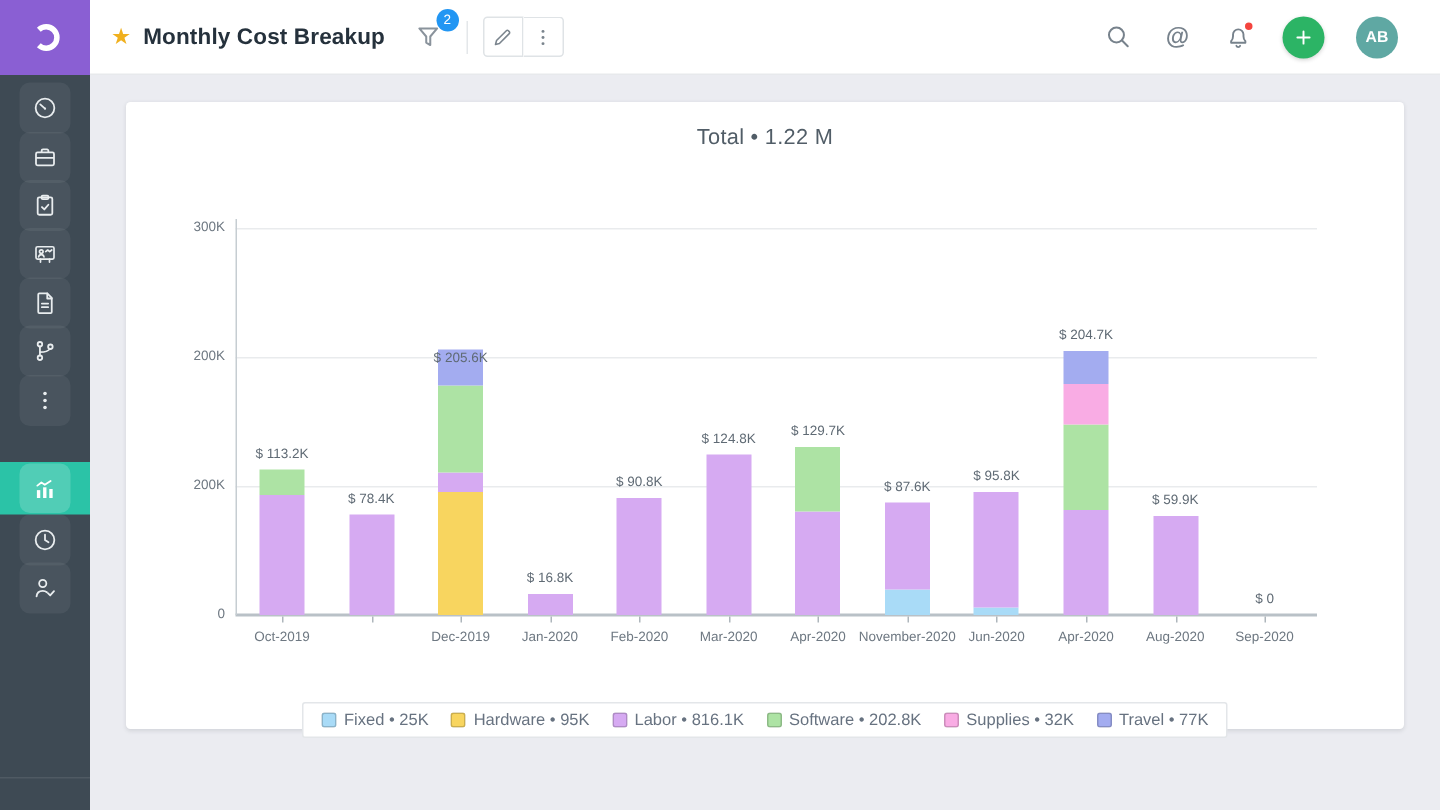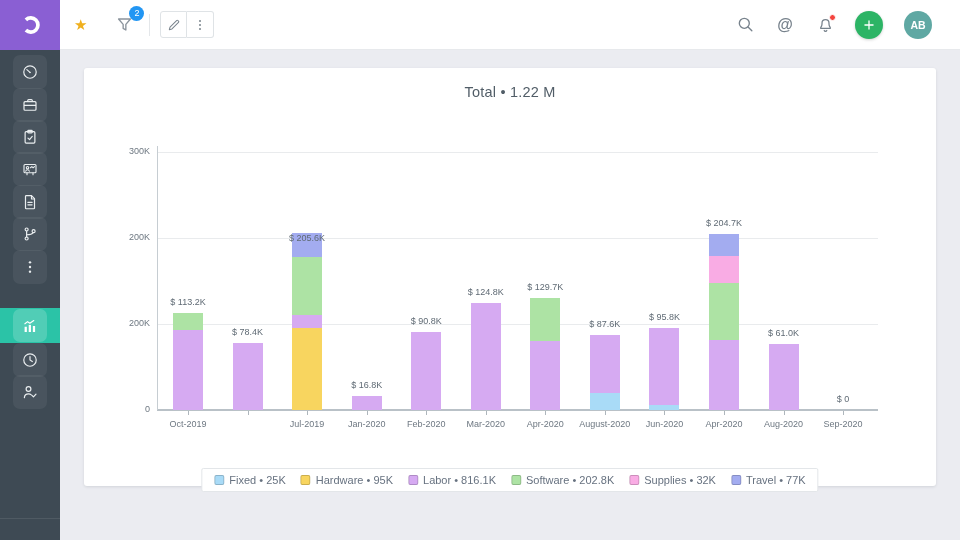--- a/index.html
+++ b/index.html
@@ -70,20 +70,21 @@
 <div class="logo">
   <span>
     <svg width="26" height="26" viewBox="0 0 24 24" fill="none" stroke="#fff" stroke-width="3.4">
       <path d="M8.2 7.2 A 6.6 6.6 0 1 1 8.2 16.8"></path>
     </svg>
   </span>
 </div>
 
 <div class="header">
   <span class="fav-star">★</span>
+  <span class="page-title">Monthly Cost Breakup</span>
 
   <div class="filter-wrap">
     <span>
       <svg width="19" height="19" viewBox="0 0 24 24" fill="none" stroke="#8a939c" stroke-width="1.7" stroke-linejoin="round">
         <path d="M4.5 5h15l-5.8 6.8V19l-3.4-2.1v-5.1z"></path>
       </svg>
     </span>
     <span class="badge">2</span>
   </div>
 
@@ -261,21 +262,21 @@
         <div class="abs" style="left: 148.55px; top: 274.576px; width: 30px; height: 67.424px; background: rgb(214, 170, 242);"></div>
         <div class="vlabel" style="left: 121.55px; top: 258.576px;">$ 78.4K</div>
         <div class="abs" style="left: 163.55px; top: 343px; width: 1px; height: 4px; background: rgb(174, 182, 188);"></div>
         <div class="xlabel" style="left: 128.55px; top: 351px; margin-top: 48px;">Nov-2019</div>
         <div class="abs" style="left: 208.1px; top: 260.3px; width: 30px; height: 81.7px; background: rgb(248, 213, 95);"></div>
         <div class="abs" style="left: 208.1px; top: 246.712px; width: 30px; height: 13.588px; background: rgb(214, 170, 242);"></div>
         <div class="abs" style="left: 208.1px; top: 189.178px; width: 30px; height: 57.534px; background: rgb(173, 227, 164);"></div>
         <div class="abs" style="left: 208.1px; top: 165.184px; width: 30px; height: 23.994px; background: rgb(163, 172, 240);"></div>
         <div class="vlabel" style="left: 181.1px; top: 149.184px; margin-top: 16px;">$ 205.6K</div>
         <div class="abs" style="left: 223.1px; top: 343px; width: 1px; height: 4px; background: rgb(174, 182, 188);"></div>
-        <div class="xlabel" style="left: 188.1px; top: 351px;">Jul-2019</div>
+        <div class="xlabel" style="left: 188.1px; top: 351px;">Dec-2019</div>
         <div class="abs" style="left: 267.65px; top: 327.552px; width: 30px; height: 14.448px; background: rgb(214, 170, 242);"></div>
         <div class="vlabel" style="left: 240.65px; top: 311.552px;">$ 16.8K</div>
         <div class="abs" style="left: 282.65px; top: 343px; width: 1px; height: 4px; background: rgb(174, 182, 188);"></div>
         <div class="xlabel" style="left: 247.65px; top: 351px;">Jan-2020</div>
         <div class="abs" style="left: 327.2px; top: 263.912px; width: 30px; height: 78.088px; background: rgb(214, 170, 242);"></div>
         <div class="vlabel" style="left: 300.2px; top: 247.912px;">$ 90.8K</div>
         <div class="abs" style="left: 342.2px; top: 343px; width: 1px; height: 4px; background: rgb(174, 182, 188);"></div>
         <div class="xlabel" style="left: 307.2px; top: 351px;">Feb-2020</div>
         <div class="abs" style="left: 386.75px; top: 234.672px; width: 30px; height: 107.328px; background: rgb(214, 170, 242);"></div>
         <div class="vlabel" style="left: 359.75px; top: 218.672px;">$ 124.8K</div>
@@ -283,35 +284,35 @@
         <div class="xlabel" style="left: 366.75px; top: 351px;">Mar-2020</div>
         <div class="abs" style="left: 446.3px; top: 273.372px; width: 30px; height: 68.628px; background: rgb(214, 170, 242);"></div>
         <div class="abs" style="left: 446.3px; top: 230.458px; width: 30px; height: 42.914px; background: rgb(173, 227, 164);"></div>
         <div class="vlabel" style="left: 419.3px; top: 214.458px;">$ 129.7K</div>
         <div class="abs" style="left: 461.3px; top: 343px; width: 1px; height: 4px; background: rgb(174, 182, 188);"></div>
         <div class="xlabel" style="left: 426.3px; top: 351px;">Apr-2020</div>
         <div class="abs" style="left: 505.85px; top: 325.23px; width: 30px; height: 16.77px; background: rgb(169, 219, 247);"></div>
         <div class="abs" style="left: 505.85px; top: 266.664px; width: 30px; height: 58.566px; background: rgb(214, 170, 242);"></div>
         <div class="vlabel" style="left: 478.85px; top: 250.664px;">$ 87.6K</div>
         <div class="abs" style="left: 520.85px; top: 343px; width: 1px; height: 4px; background: rgb(174, 182, 188);"></div>
-        <div class="xlabel" style="left: 485.85px; top: 351px;">August-2020</div>
+        <div class="xlabel" style="left: 485.85px; top: 351px;">November-2020</div>
         <div class="abs" style="left: 565.4px; top: 337.27px; width: 30px; height: 4.73px; background: rgb(169, 219, 247);"></div>
         <div class="abs" style="left: 565.4px; top: 259.612px; width: 30px; height: 77.658px; background: rgb(214, 170, 242);"></div>
         <div class="vlabel" style="left: 538.4px; top: 243.612px;">$ 95.8K</div>
         <div class="abs" style="left: 580.4px; top: 343px; width: 1px; height: 4px; background: rgb(174, 182, 188);"></div>
         <div class="xlabel" style="left: 545.4px; top: 351px;">Jun-2020</div>
         <div class="abs" style="left: 624.95px; top: 271.824px; width: 30px; height: 70.176px; background: rgb(214, 170, 242);"></div>
         <div class="abs" style="left: 624.95px; top: 215.064px; width: 30px; height: 56.76px; background: rgb(173, 227, 164);"></div>
         <div class="abs" style="left: 624.95px; top: 187.544px; width: 30px; height: 27.52px; background: rgb(249, 172, 228);"></div>
         <div class="abs" style="left: 624.95px; top: 165.958px; width: 30px; height: 21.586px; background: rgb(163, 172, 240);"></div>
         <div class="vlabel" style="left: 597.95px; top: 149.958px;">$ 204.7K</div>
         <div class="abs" style="left: 639.95px; top: 343px; width: 1px; height: 4px; background: rgb(174, 182, 188);"></div>
         <div class="xlabel" style="left: 604.95px; top: 351px;">Apr-2020</div>
         <div class="abs" style="left: 684.5px; top: 276.21px; width: 30px; height: 65.79px; background: rgb(214, 170, 242);"></div>
-        <div class="vlabel" style="left: 657.5px; top: 260.21px;">$ 61.0K</div>
+        <div class="vlabel" style="left: 657.5px; top: 260.21px;">$ 59.9K</div>
         <div class="abs" style="left: 699.5px; top: 343px; width: 1px; height: 4px; background: rgb(174, 182, 188);"></div>
         <div class="xlabel" style="left: 664.5px; top: 351px;">Aug-2020</div>
         <div class="vlabel" style="left: 717.05px; top: 326px;">$ 0</div>
         <div class="abs" style="left: 759.05px; top: 343px; width: 1px; height: 4px; background: rgb(174, 182, 188);"></div>
         <div class="xlabel" style="left: 724.05px; top: 351px;">Sep-2020</div>
       </div>
     <div class="legend" id="legend">
         <div class="legend-item">
           <span class="swatch" style="background: rgb(169, 219, 247);"></span>
           <span class="legend-label">Fixed • 25K</span>

